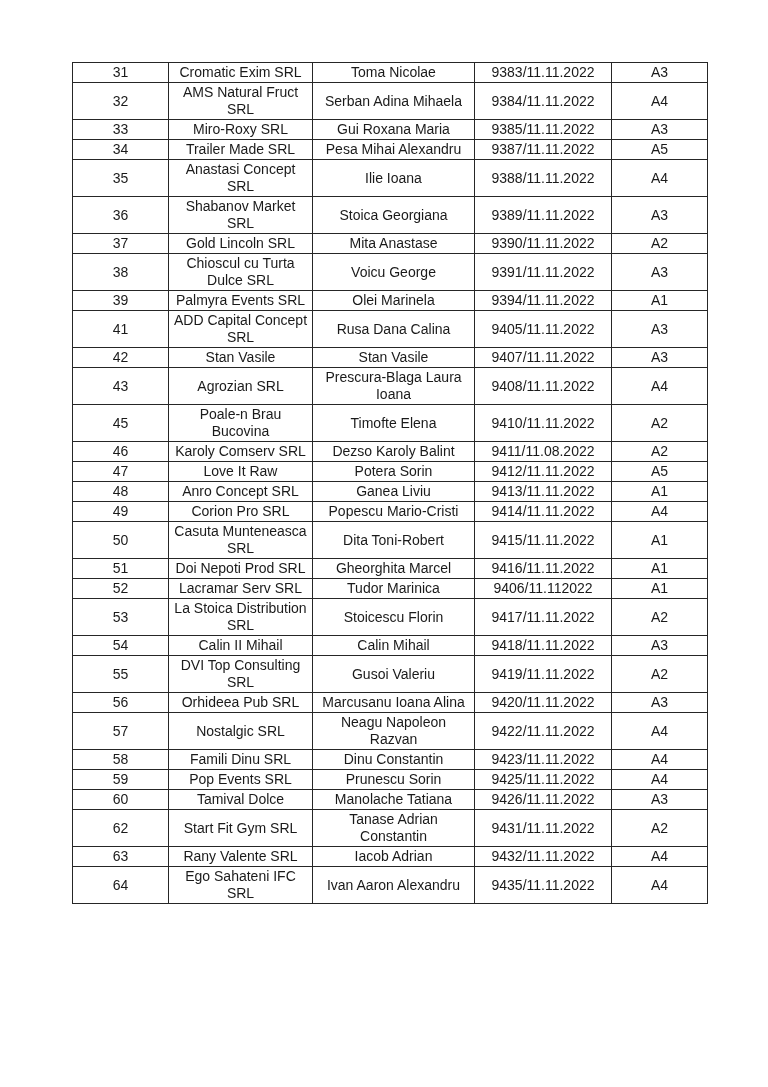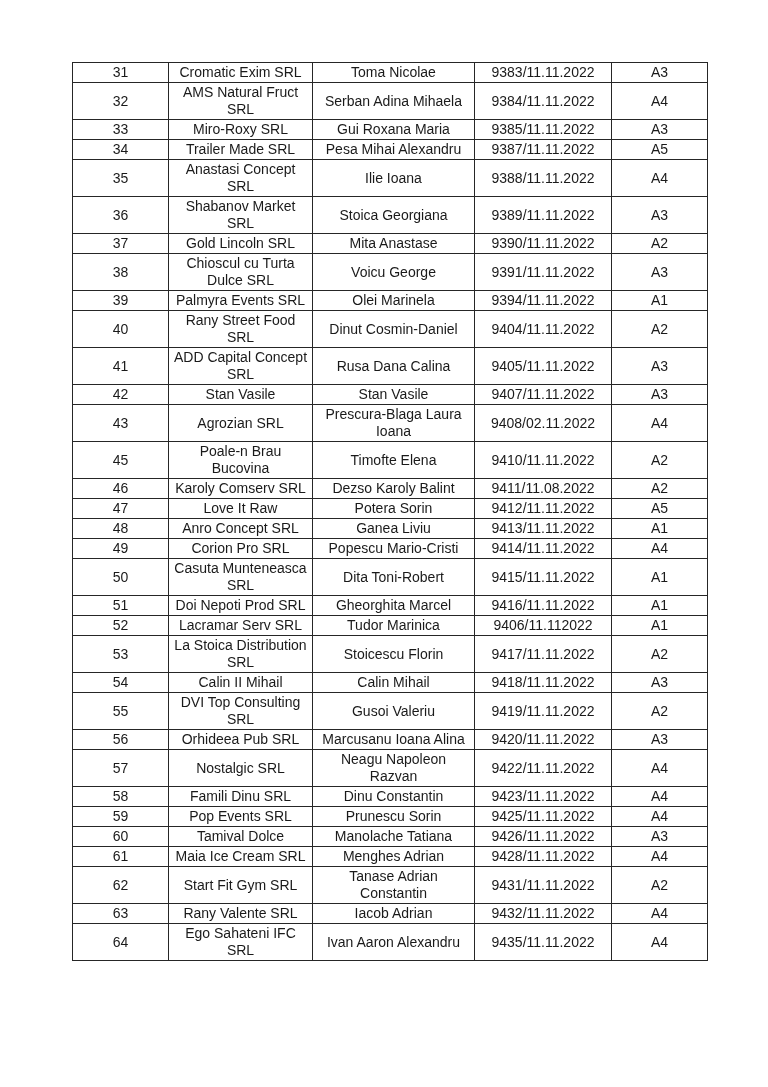--- a/index.html
+++ b/index.html
@@ -114,48 +114,40 @@
     <td>A3</td>
   </tr>
         <tr>
     <td>39</td>
     <td>Palmyra Events SRL</td>
     <td>Olei Marinela</td>
     <td>9394/11.11.2022</td>
     <td>A1</td>
   </tr>
         <tr>
-    <td>40</td>
-    <td>Rany Street Food
-SRL</td>
-    <td>Dinut Cosmin-Daniel</td>
-    <td>9404/11.11.2022</td>
-    <td>A2</td>
-  </tr>
-        <tr>
     <td>41</td>
     <td>ADD Capital Concept
 SRL</td>
     <td>Rusa Dana Calina</td>
     <td>9405/11.11.2022</td>
     <td>A3</td>
   </tr>
         <tr>
     <td>42</td>
     <td>Stan Vasile</td>
     <td>Stan Vasile</td>
     <td>9407/11.11.2022</td>
     <td>A3</td>
   </tr>
         <tr>
     <td>43</td>
     <td>Agrozian SRL</td>
     <td>Prescura-Blaga Laura
 Ioana</td>
-    <td>9408/02.11.2022</td>
+    <td>9408/11.11.2022</td>
     <td>A4</td>
   </tr>
         <tr>
     <td>45</td>
     <td>Poale-n Brau
 Bucovina</td>
     <td>Timofte Elena</td>
     <td>9410/11.11.2022</td>
     <td>A2</td>
   </tr>
@@ -262,27 +254,20 @@
     <td>A4</td>
   </tr>
         <tr>
     <td>60</td>
     <td>Tamival Dolce</td>
     <td>Manolache Tatiana</td>
     <td>9426/11.11.2022</td>
     <td>A3</td>
   </tr>
         <tr>
-    <td>61</td>
-    <td>Maia Ice Cream SRL</td>
-    <td>Menghes Adrian</td>
-    <td>9428/11.11.2022</td>
-    <td>A4</td>
-  </tr>
-        <tr>
     <td>62</td>
     <td>Start Fit Gym SRL</td>
     <td>Tanase Adrian
 Constantin</td>
     <td>9431/11.11.2022</td>
     <td>A2</td>
   </tr>
         <tr>
     <td>63</td>
     <td>Rany Valente SRL</td>

